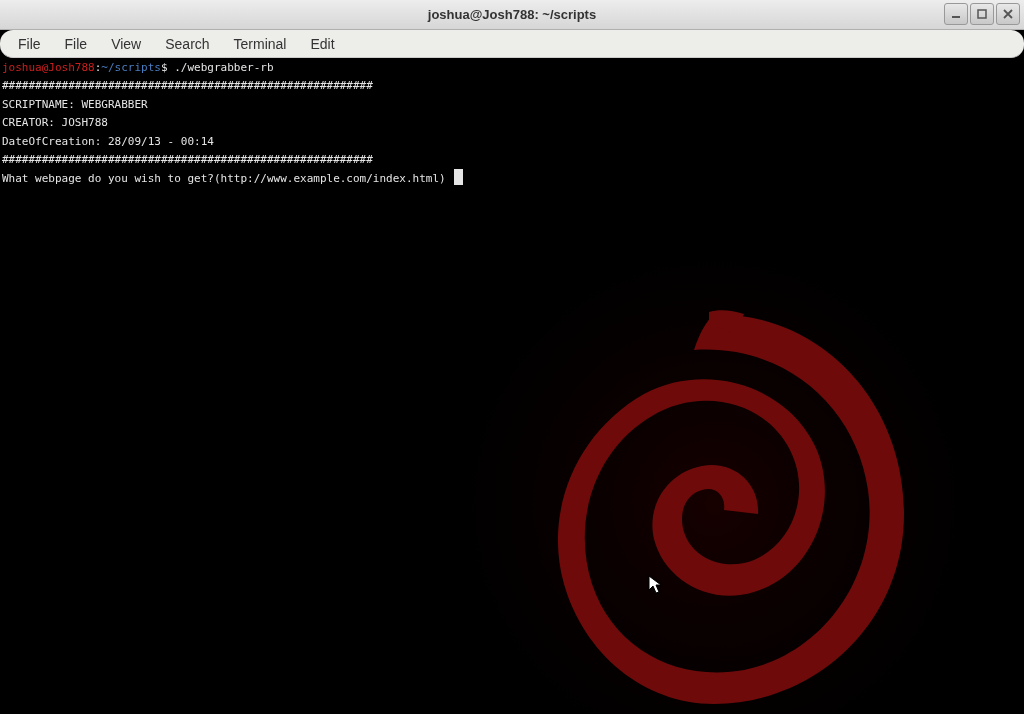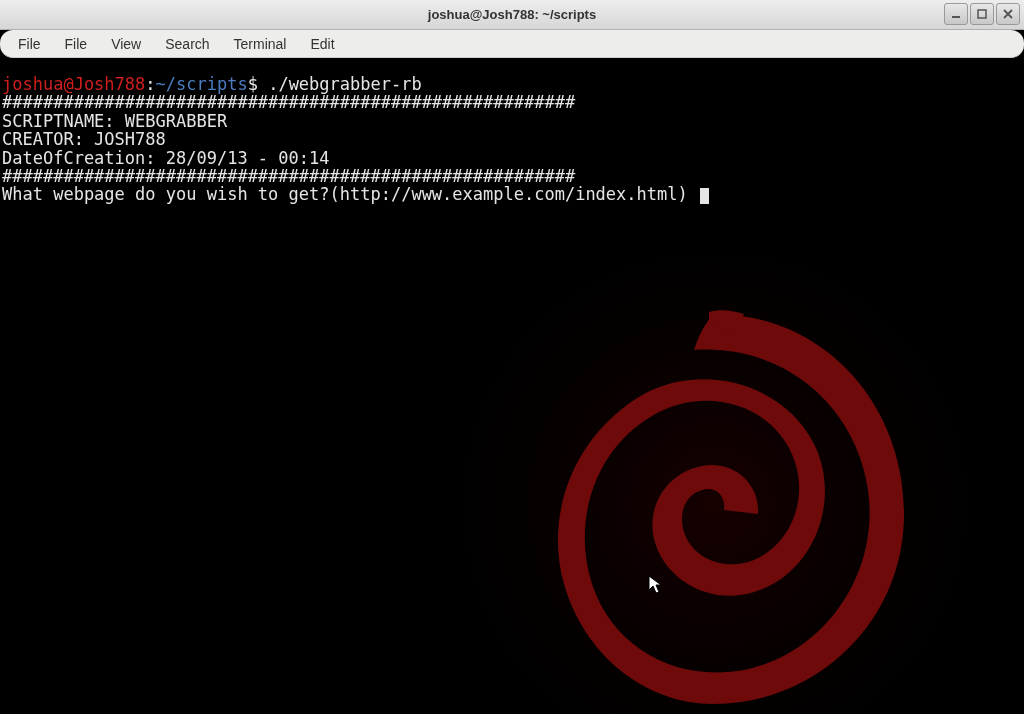--- a/index.html
+++ b/index.html
@@ -78,27 +78,27 @@
     .debian-swirl {
       position: absolute;
       right: 60px;
       bottom: -40px;
       width: 500px;
       height: 500px;
       opacity: 0.9;
     }
     .terminal-text {
       font-family: "DejaVu Sans Mono", "Liberation Mono", monospace;
-      font-size: 17px;
+      font-size: 11px;
       line-height: 18.4px;
       color: #e5e5e5;
       white-space: pre;
       position: relative;
       z-index: 2;
-      padding: 17px 2px;
+      padding: 1px 2px;
     }
     .prompt-user { color: #d01e1e; }
     .prompt-path { color: #4a7cbf; }
     .prompt-dollar { color: #e5e5e5; }
     .cmd { color: #e5e5e5; }
     .output-line { color: #e5e5e5; }
     .cursor-block {
       display: inline-block;
       width: 9px;
       height: 16px;

